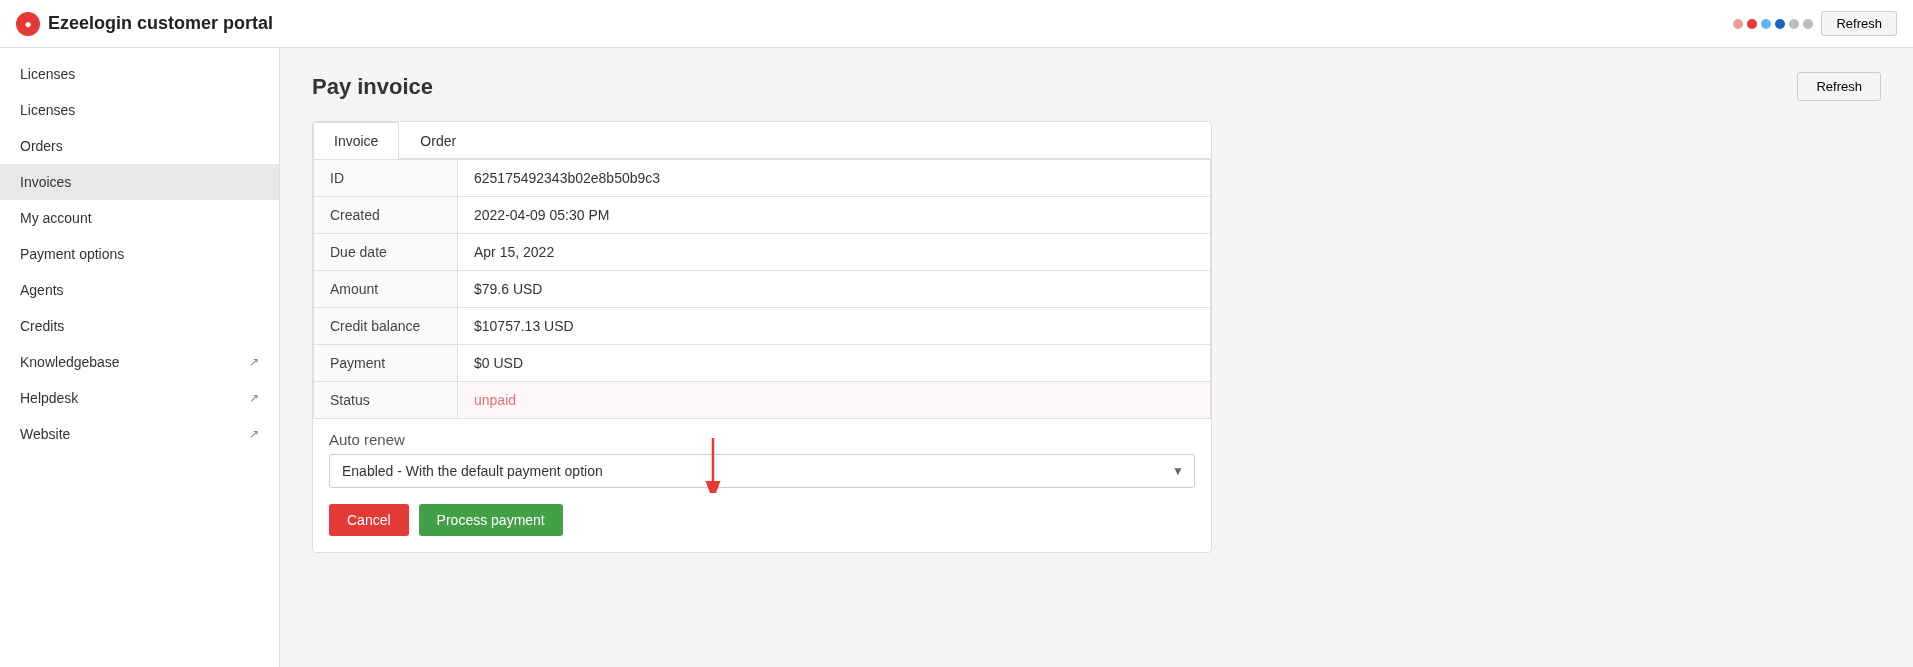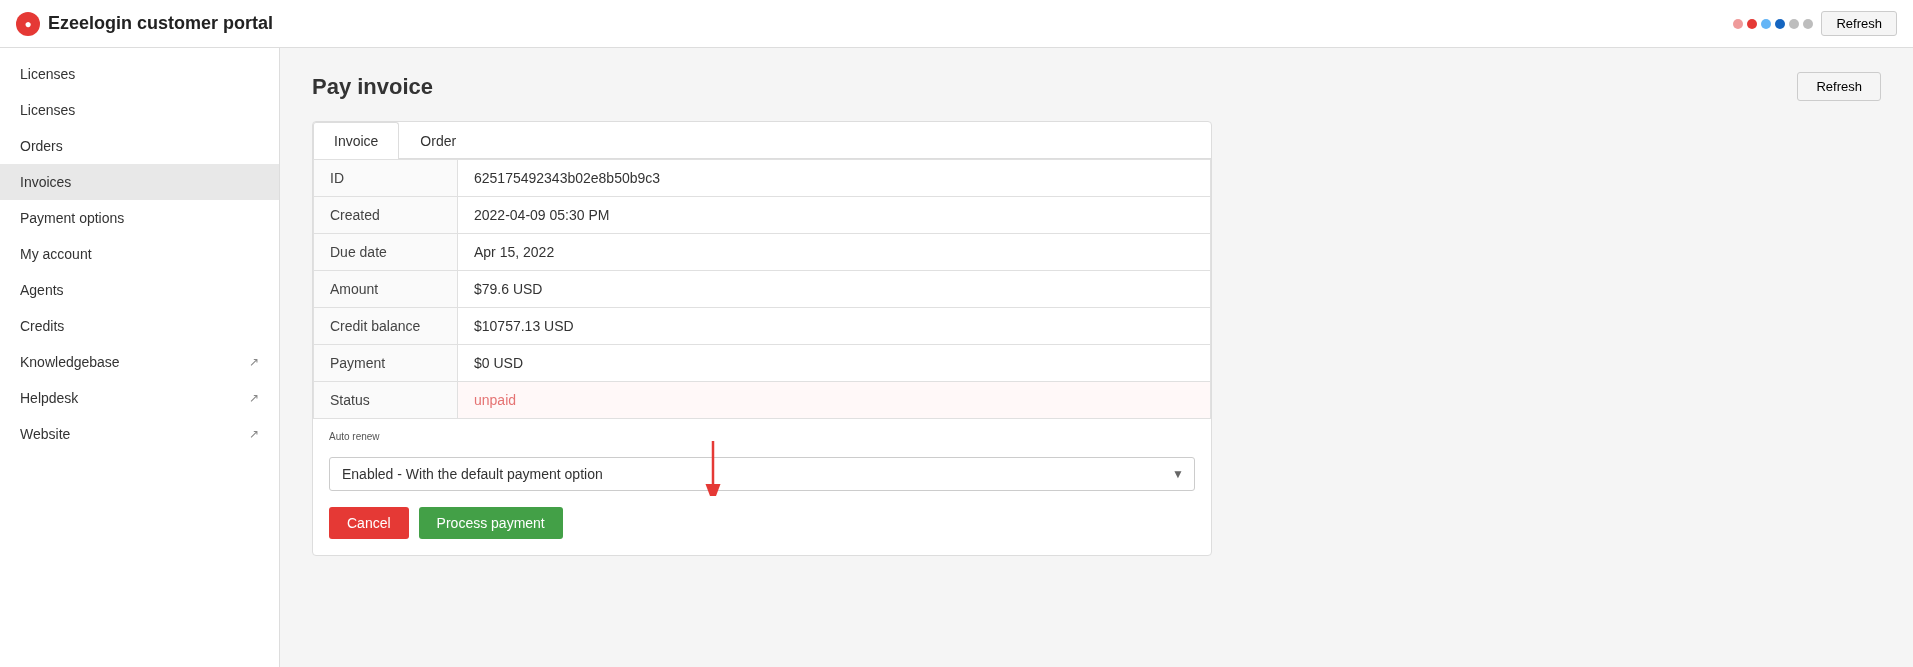--- a/index.html
+++ b/index.html
@@ -78,21 +78,21 @@
     }
     .info-table tr td:first-child {
       width: 144px; background: #fafafa; font-weight: 500; color: #444;
     }
     .info-table tr td:last-child { color: #333; }
     .status-unpaid { color: #e57373; }
     .status-cell { background: #fff8f8 !important; }
 
     
     .auto-renew-section { padding: 12px 16px 0 16px; }
-    .auto-renew-label { font-size: 10px; color: #555; margin-bottom: 15px; }
+    .auto-renew-label { font-size: 15px; color: #555; margin-bottom: 6px; }
     .select-wrapper {
       position: relative; border: 1px solid #ccc; border-radius: 3px;
       background: #fff;
     }
     .auto-renew-select {
       width: 100%; padding: 8px 30px 8px 12px; font-size: 14px;
       border: none; background: transparent; appearance: none; cursor: pointer;
       color: #333;
     }
     .select-chevron {
@@ -148,24 +148,24 @@
     <div class="sidebar-item">
       <span>Licenses</span>
     </div>
     <div class="sidebar-item">
       <span>Orders</span>
     </div>
     <div class="sidebar-item active">
       <span>Invoices</span>
     </div>
     <div class="sidebar-item">
+      <span>My account</span>
+    </div>
+    <div class="sidebar-item">
       <span>Payment options</span>
-    </div>
-    <div class="sidebar-item">
-      <span>My account</span>
     </div>
     <div class="sidebar-item">
       <span>Agents</span>
     </div>
     <div class="sidebar-item">
       <span>Credits</span>
     </div>
     <div class="sidebar-item">
       <span>Knowledgebase</span>
       <span class="ext-icon">↗</span>

